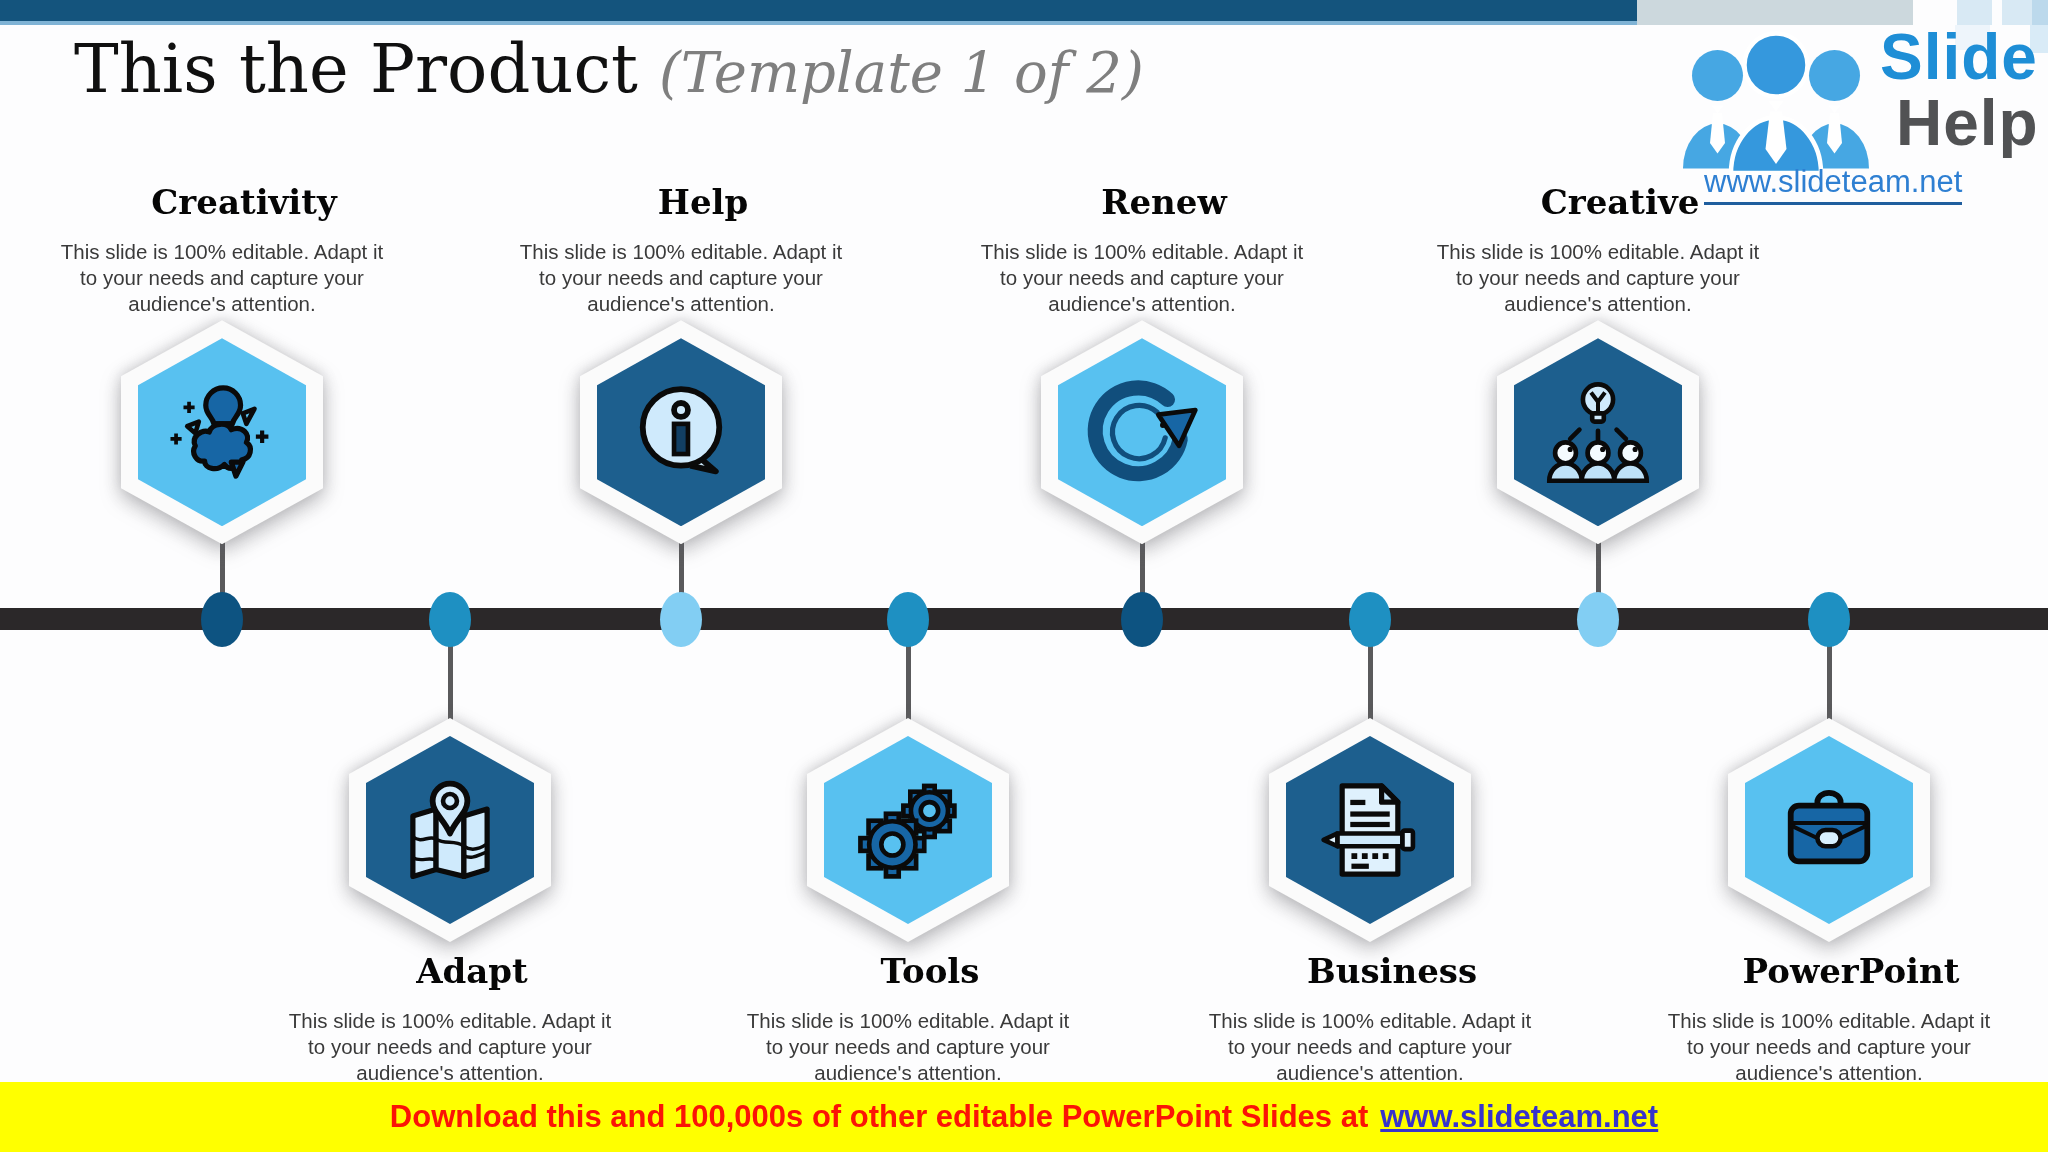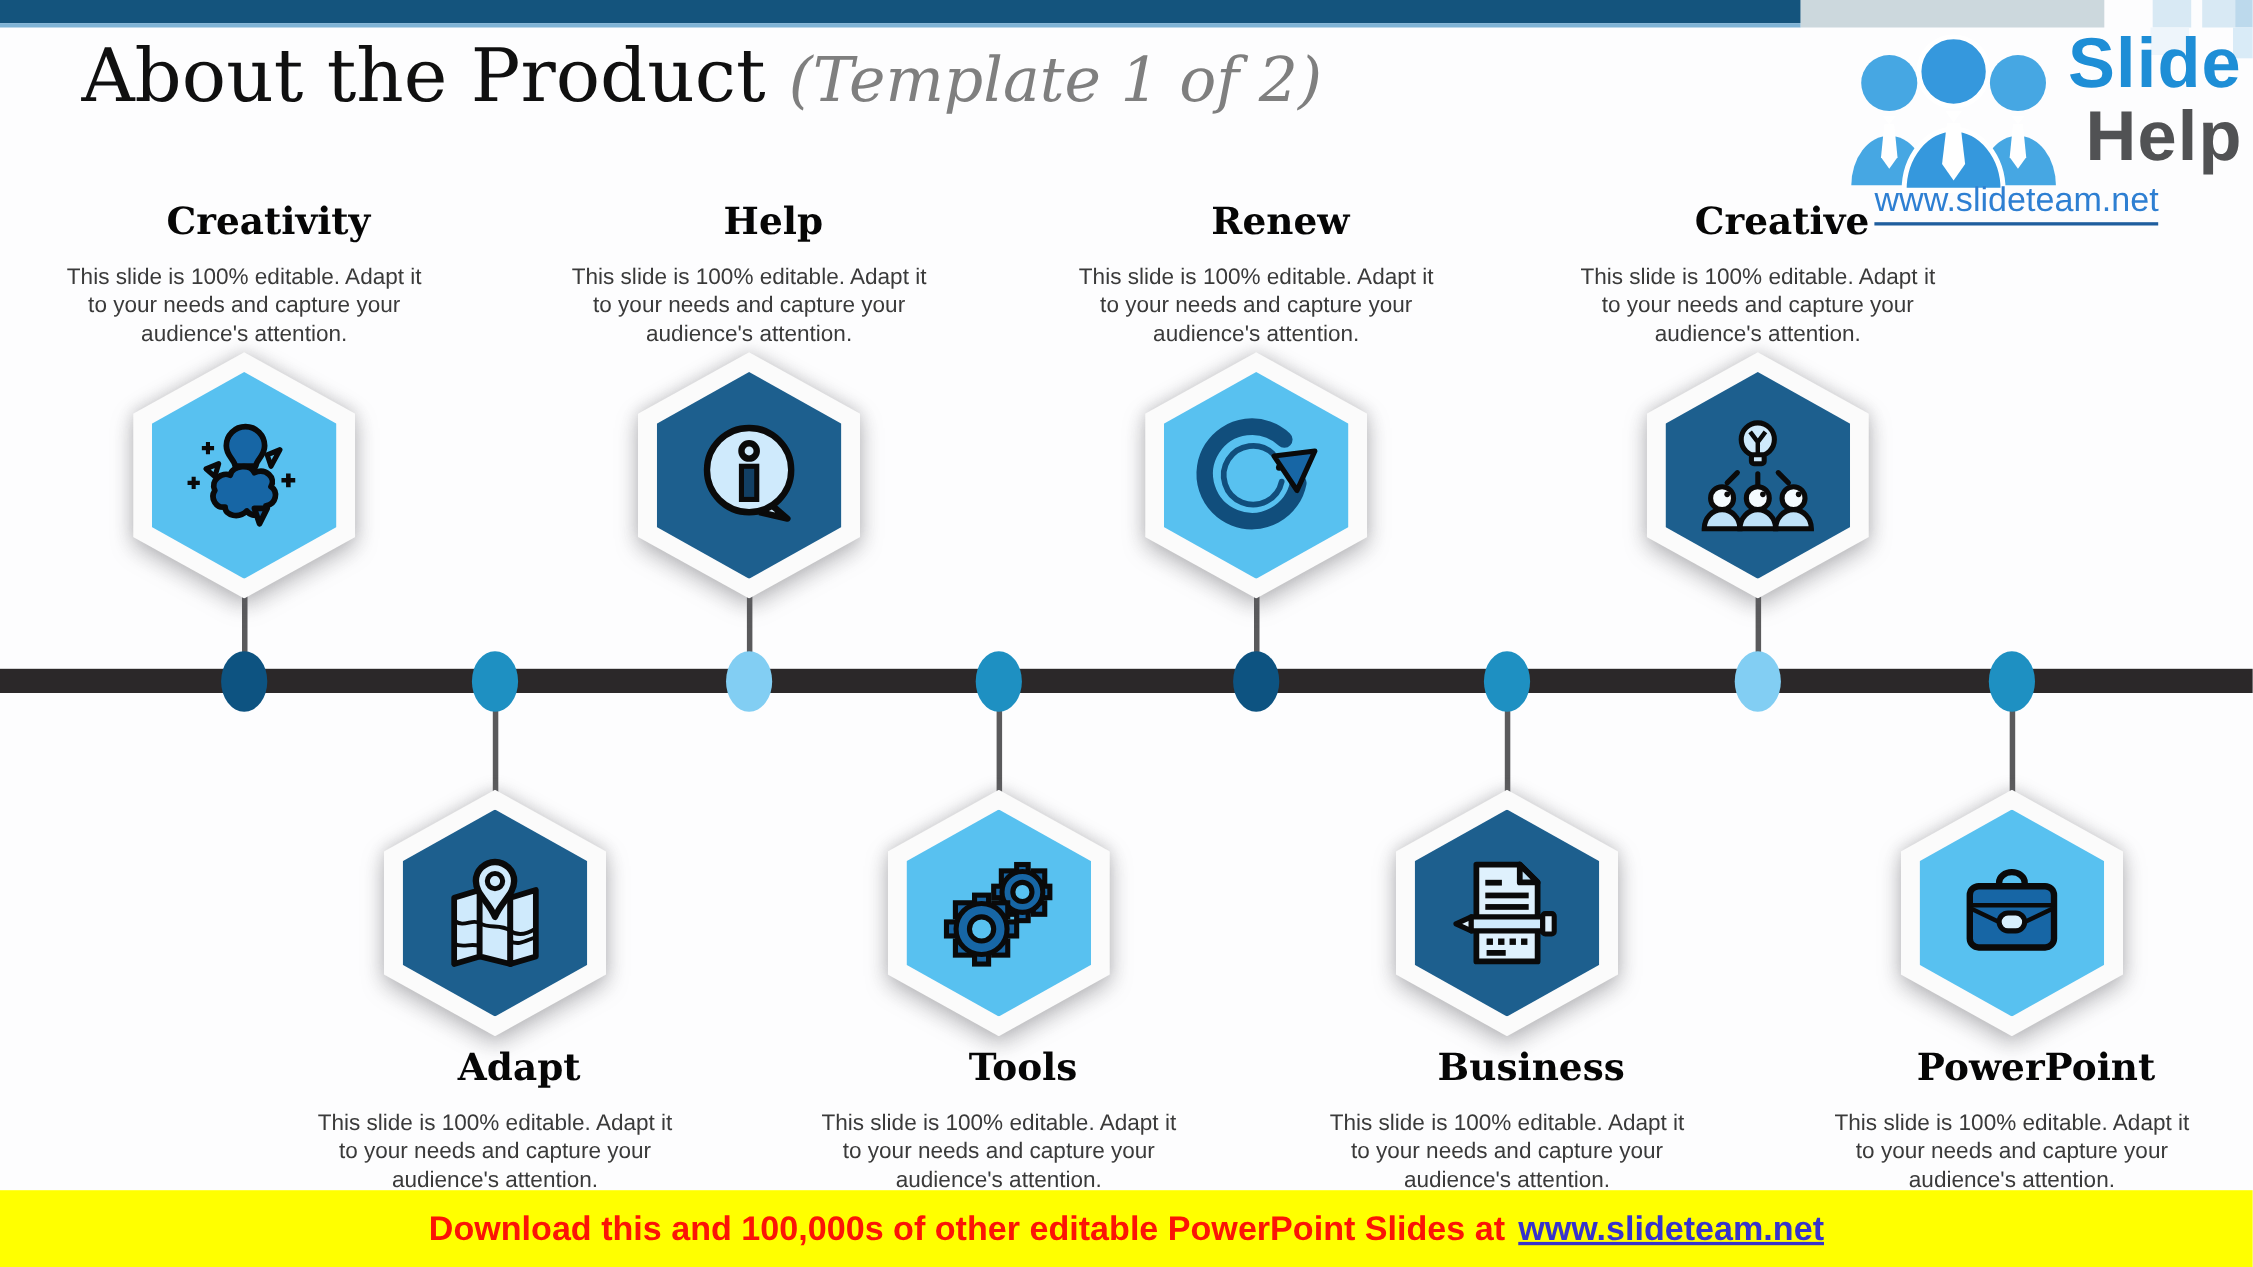--- a/index.html
+++ b/index.html
@@ -70,21 +70,21 @@
 <div class="topbar"></div>
 <div class="topbar-underline"></div>
 <div class="topseg seg-a"></div>
 <div class="topseg seg-b"></div>
 <div class="topseg seg-c"></div>
 <div class="topseg seg-d"></div>
 <div class="topseg seg-e"></div>
 <div class="topseg seg-f"></div>
 
 <div class="page-title">
-  <span>About the Product</span><span class="page-subtitle">(Template 1 of 2)</span>
+  <span>This the Product</span><span class="page-subtitle">(Template 1 of 2)</span>
 </div>
 
 <div class="logo">
   <svg class="logo-people" width="200" height="150" viewBox="0 0 132 100">
     <g fill="#46a7e3">
       <circle cx="27" cy="33" r="17"></circle>
       <path d="M4 95 a23 30 0 0 1 46 0 z"></path>
       <circle cx="105" cy="33" r="17"></circle>
       <path d="M82 95 a23 30 0 0 1 46 0 z"></path>
     </g>

